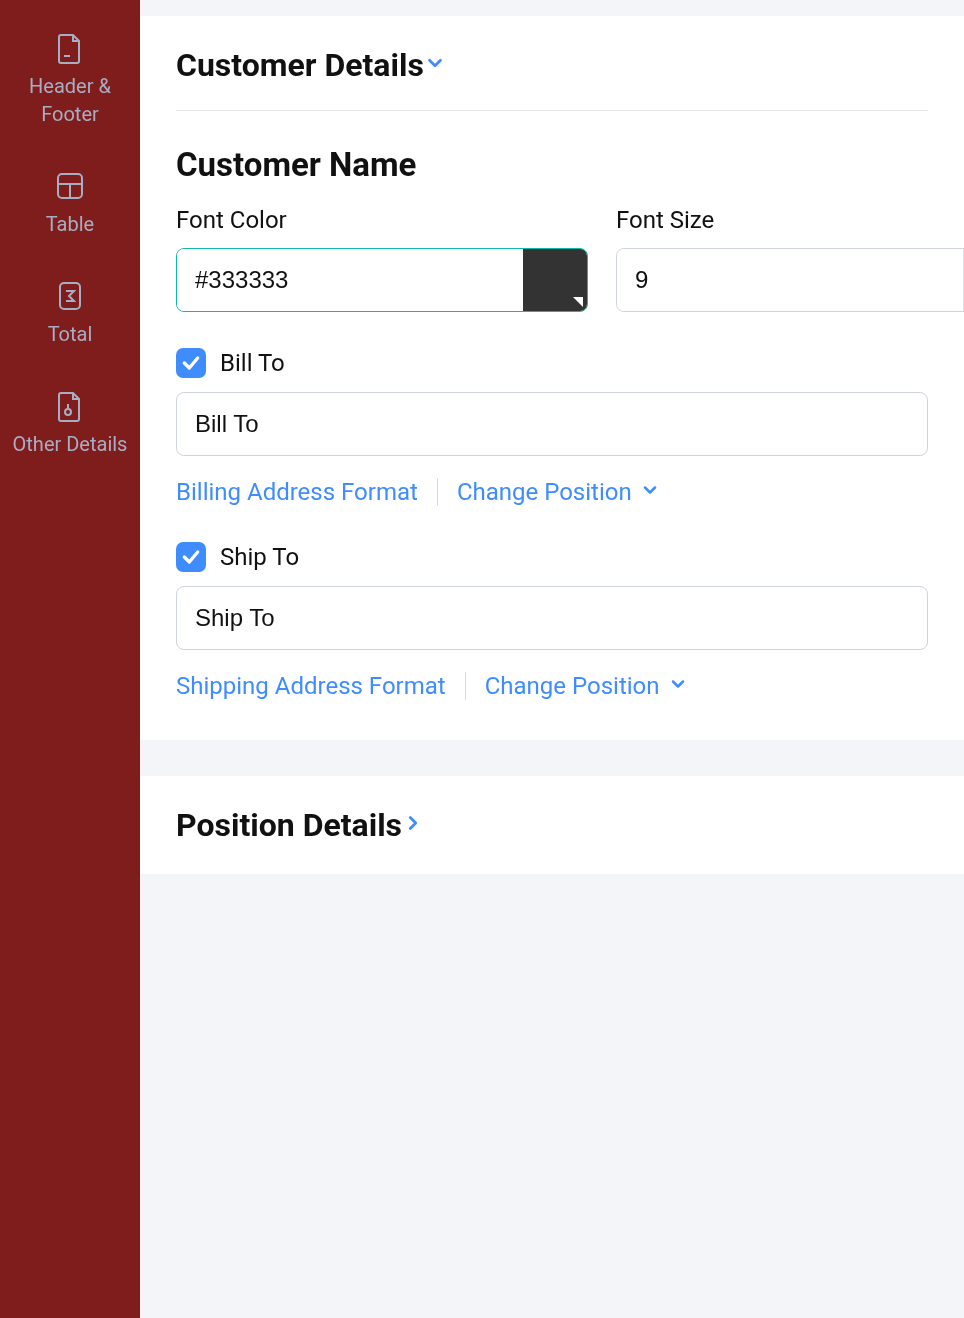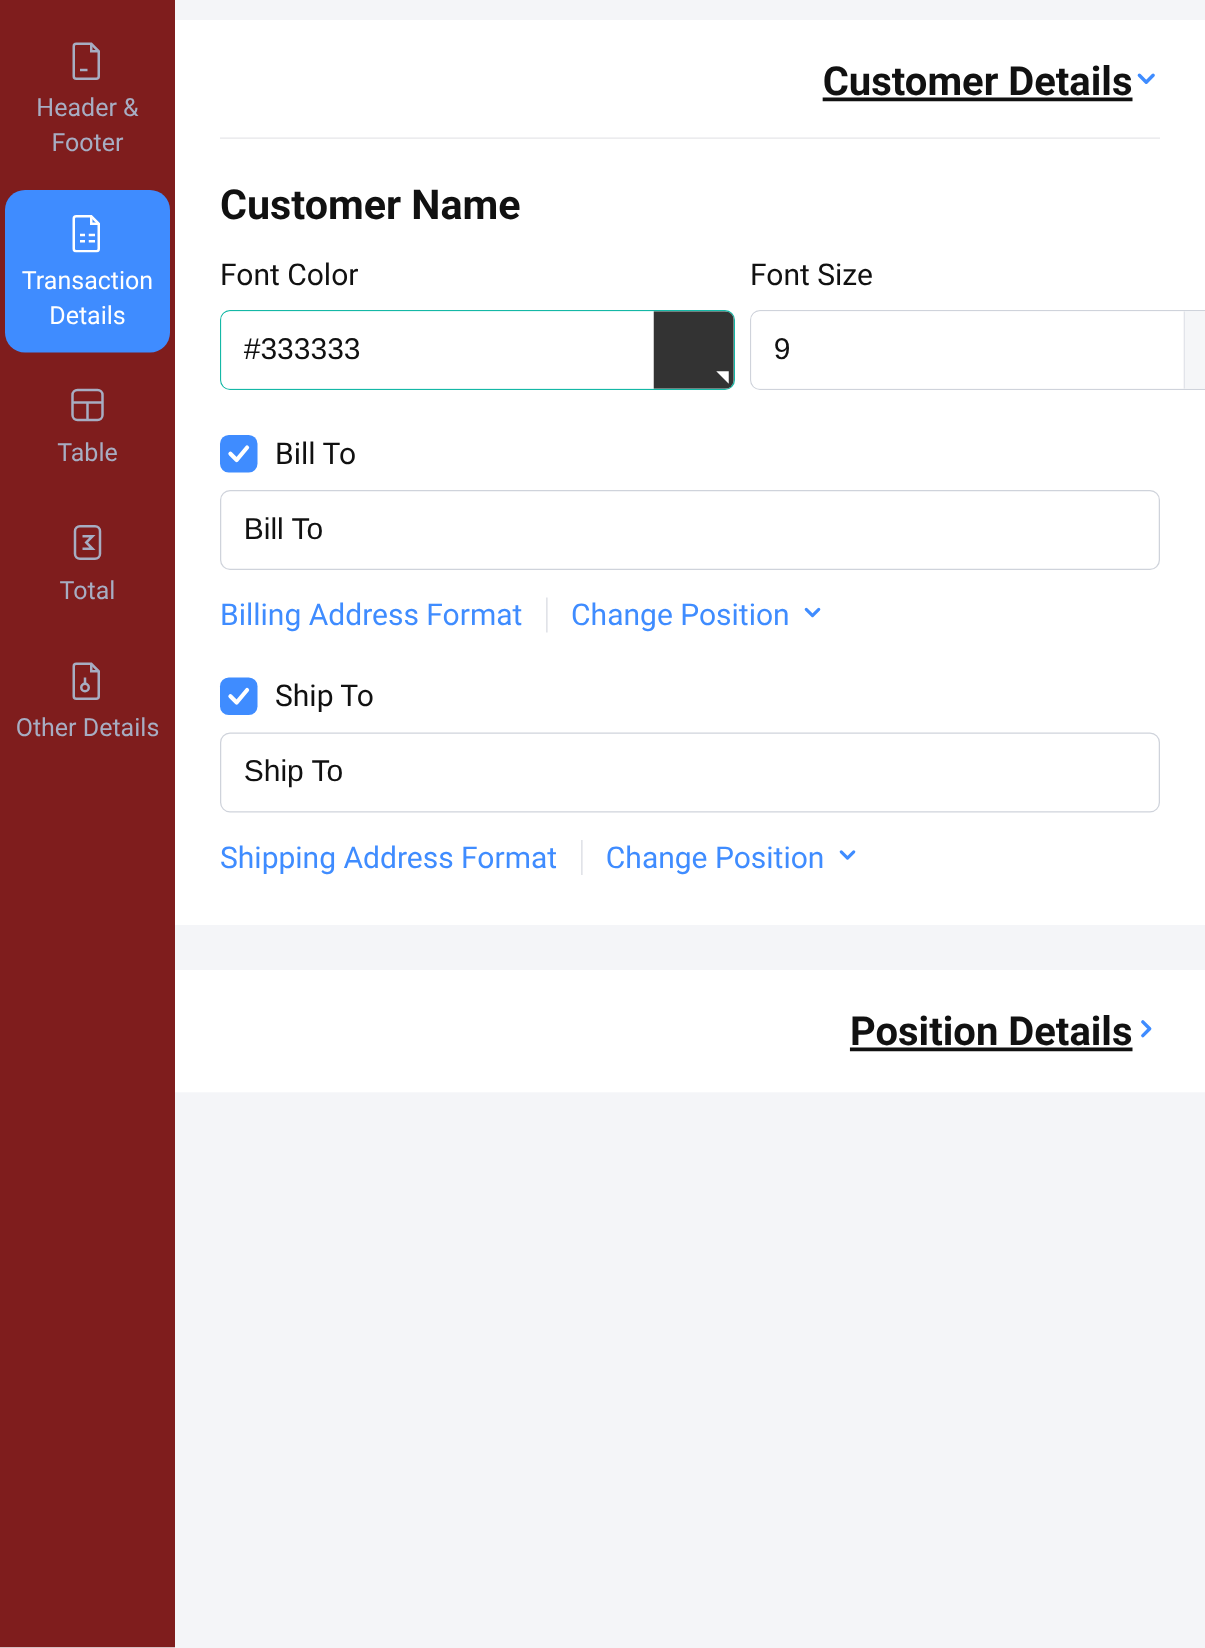--- a/index.html
+++ b/index.html
@@ -63,22 +63,21 @@
     background: #ffffff;
     margin: 16px 0 0 0;
     padding: 30px 36px 40px 36px;
   }
   .panel.collapsed {
     padding: 30px 36px;
   }
   .panel-header {
     display: flex;
     align-items: center;
-    justify-content: flex-end;
-    text-decoration: underline;
+    justify-content: flex-start;
   }
   .panel-title {
     font-size: 32px;
     font-weight: 700;
     color: #111;
   }
   .panel-caret {
     color: #3f8cff;
   }
   .panel-divider {
@@ -89,21 +88,21 @@
 
   .subhead {
     font-size: 33px;
     font-weight: 700;
     margin-top: 34px;
     margin-bottom: 22px;
   }
 
   .row {
     display: flex;
-    gap: 12px;
+    gap: 28px;
   }
   .col { flex: 1; }
 
   .field-label {
     font-size: 24px;
     color: #111;
     margin-bottom: 14px;
   }
 
   .color-input-wrap {
@@ -232,33 +231,20 @@
     <span class="icon">
       <svg width="28" height="32" viewBox="0 0 28 32" fill="none" stroke="currentColor" stroke-width="2">
         <path d="M5 3 h12 l6 6 v20 a2 2 0 0 1 -2 2 h-16 a2 2 0 0 1 -2 -2 v-24 a2 2 0 0 1 2 -2 z"></path>
         <path d="M17 3 v6 h6"></path>
         <line x1="8" y1="24" x2="14" y2="24"></line>
       </svg>
     </span>
     <span>Header &amp; Footer</span>
   </div>
 
-  <div class="side-item active">
-    <span class="icon">
-      <svg width="28" height="32" viewBox="0 0 28 32" fill="none" stroke="currentColor" stroke-width="2">
-        <path d="M5 3 h12 l6 6 v20 a2 2 0 0 1 -2 2 h-16 a2 2 0 0 1 -2 -2 v-24 a2 2 0 0 1 2 -2 z"></path>
-        <path d="M17 3 v6 h6"></path>
-        <line x1="8" y1="18" x2="12" y2="18"></line>
-        <line x1="15" y1="18" x2="20" y2="18"></line>
-        <line x1="8" y1="23" x2="12" y2="23"></line>
-        <line x1="15" y1="23" x2="20" y2="23"></line>
-      </svg>
-    </span>
-    <span>Transaction Details</span>
-  </div>
 
   <div class="side-item">
     <span class="icon">
       <svg width="30" height="30" viewBox="0 0 30 30" fill="none" stroke="currentColor" stroke-width="2">
         <rect x="3" y="3" width="24" height="24" rx="4"></rect>
         <line x1="3" y1="13" x2="27" y2="13"></line>
         <line x1="15" y1="13" x2="15" y2="27"></line>
       </svg>
     </span>
     <span>Table</span>

